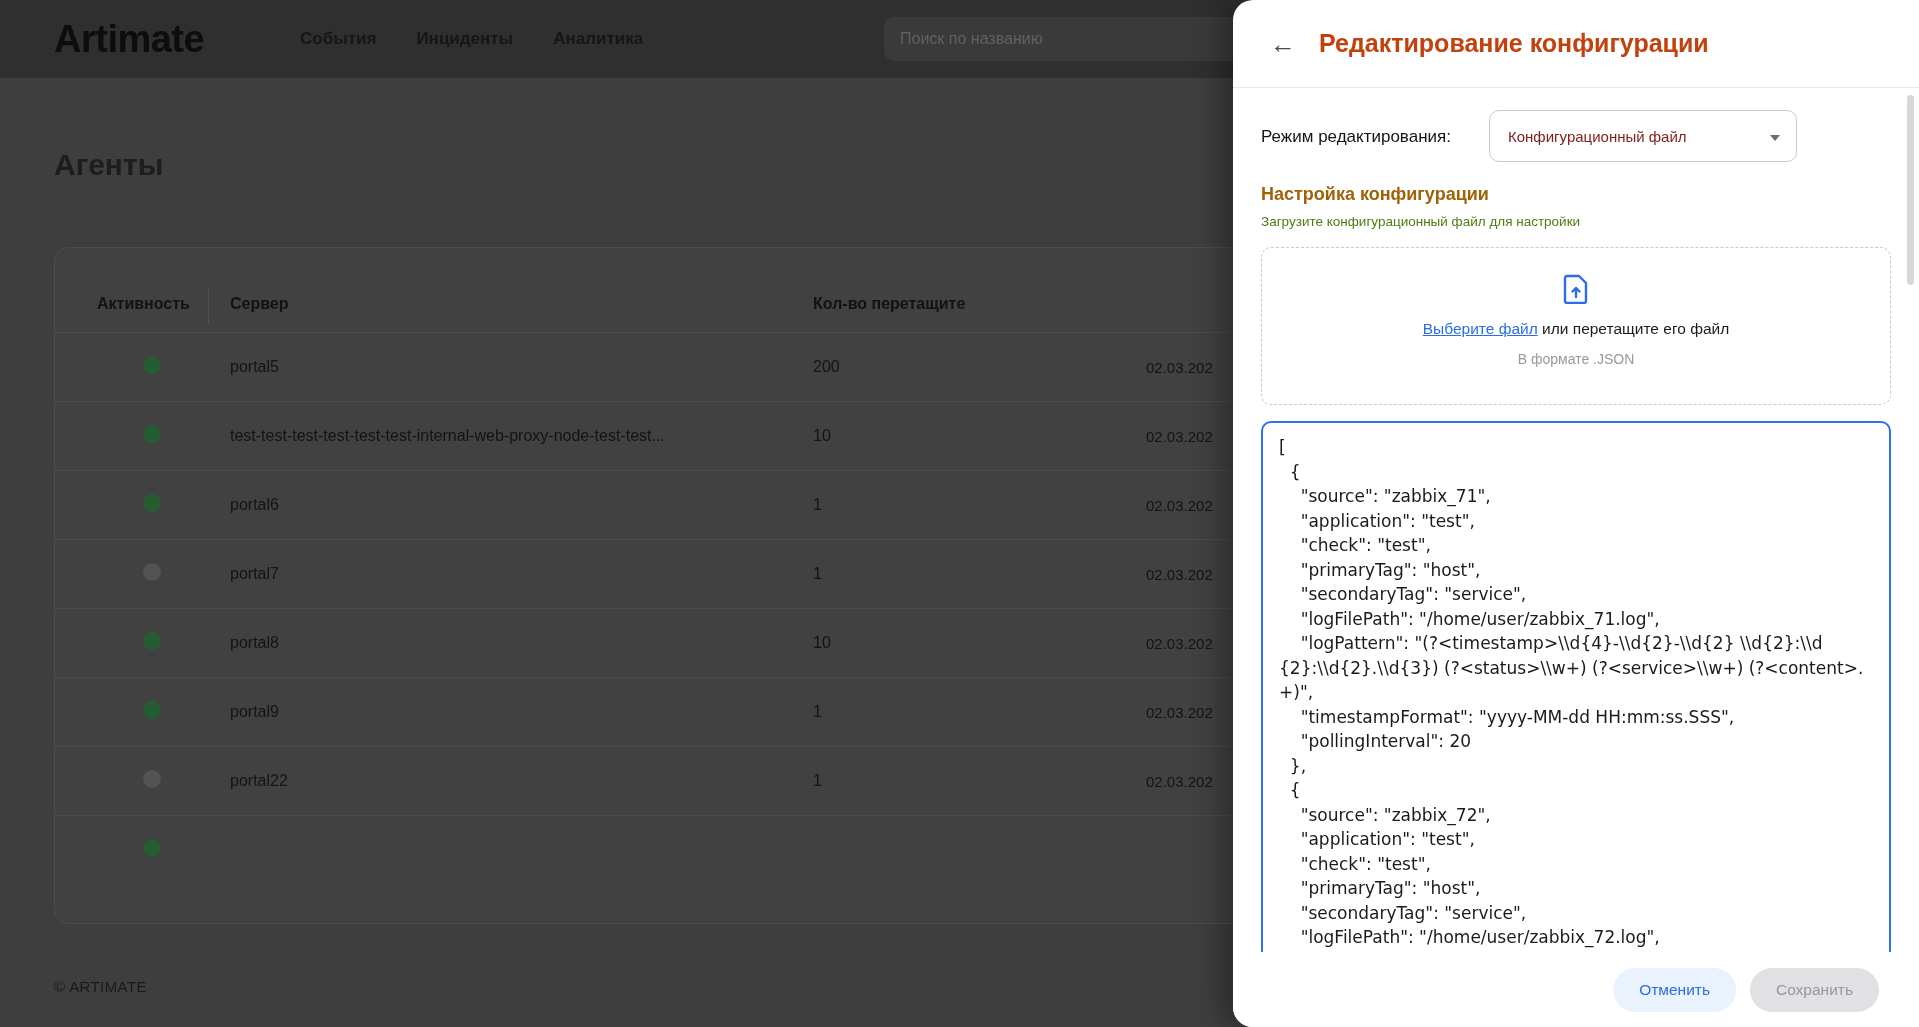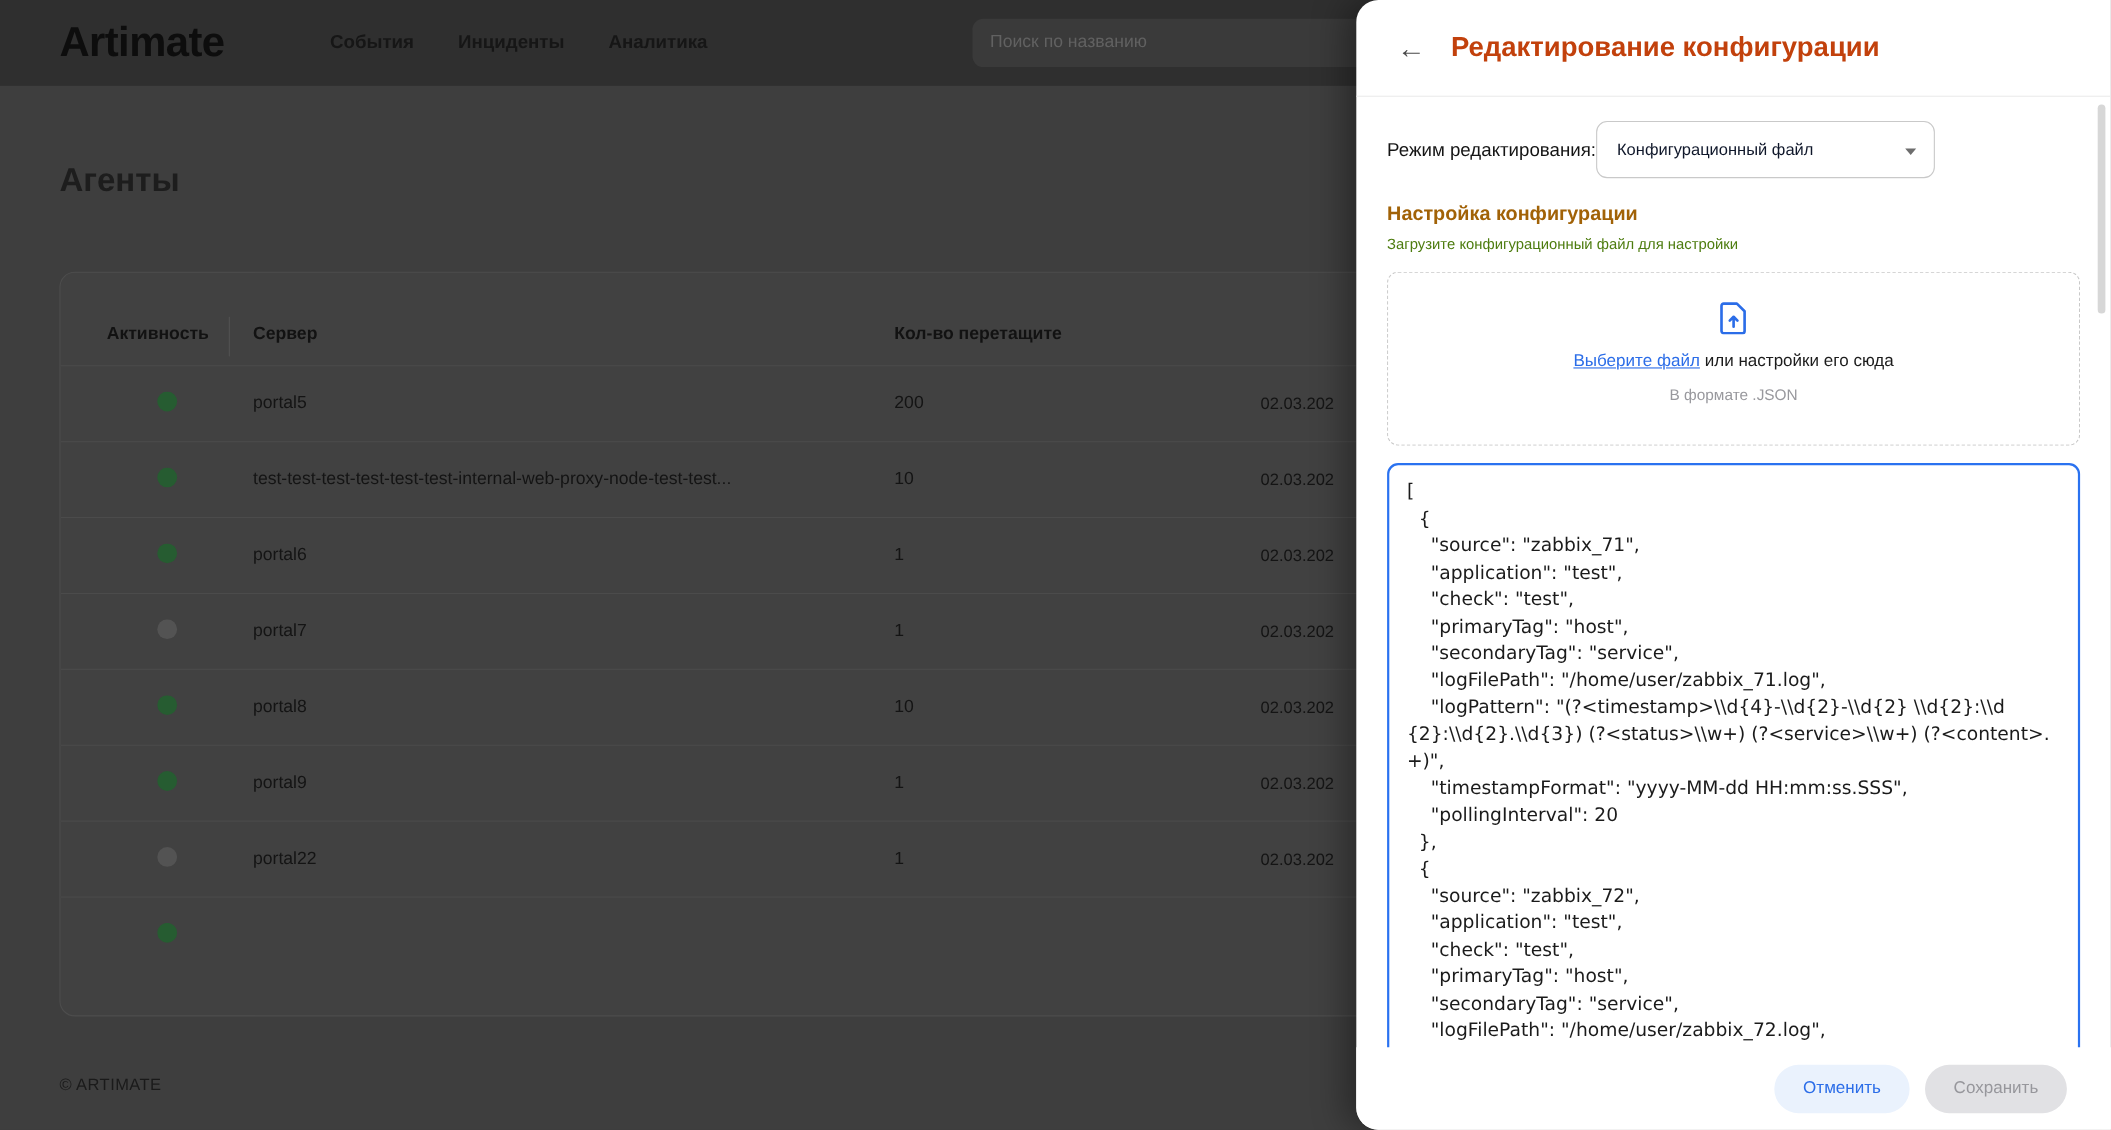--- a/index.html
+++ b/index.html
@@ -42,25 +42,25 @@
   
   .drawer { position:absolute; left:1233px; top:0; width:686px; height:1027px; background:#ffffff;
             border-radius:20px 0 0 20px; box-shadow:-10px 0 30px rgba(0,0,0,0.35); }
   .drawer-header { position:relative; height:88px; border-bottom:1px solid #ebebeb;
                    display:flex; align-items:center; }
   .back-btn { position:absolute; left:32px; top:26px; width:36px; height:36px; border:none;
               background:transparent; font-size:26px; color:#4a4a4a; cursor:pointer; line-height:36px; }
   .drawer-title { margin-left:86px; font-size:25px; font-weight:600; color:#c2410c; }
 
   .drawer-body { padding:0 28px; }
-  .mode-row { margin-top:22px; display:flex; align-items:center; }
+  .mode-row { margin-top:22px; display:flex; align-items:center;gap:38px; }
   .mode-label { width:190px; font-size:17px; font-weight:500; color:#151515; line-height:25px; }
   .mode-select { position:relative; width:308px; height:52px; border:1px solid #c9c9c9;
                  border-radius:10px; display:flex; align-items:center; padding:0 40px 0 18px;
-                 font-size:15px; color:#0f172a; cursor:pointer; background:#fff; }
+                 font-size:15px; color:#7f1d1d; cursor:pointer; background:#fff; }
   .chevron { position:absolute; right:16px; top:24px; width:0; height:0;
              border-left:5px solid transparent; border-right:5px solid transparent;
              border-top:6px solid #6d6d6d; }
 
   .section-title { margin-top:22px; font-size:18px; font-weight:600; color:#a16207; }
   .section-hint { margin-top:9px; font-size:13.5px; color:#4d7c0f; }
 
   .dropzone { margin-top:18px; height:158px; border:1px dashed #c9c9c9; border-radius:10px;
               display:flex; flex-direction:column; align-items:center; padding-top:26px; background:#fff; }
   .dz-line1 { margin-top:16px; font-size:15.5px; color:#1c1c1c; }
@@ -177,21 +177,21 @@
     </div>
 
     <h2 class="section-title">Настройка конфигурации</h2>
     <p class="section-hint">Загрузите конфигурационный файл для настройки</p>
 
     <div class="dropzone">
       <svg width="26" height="30" viewBox="0 0 26 30">
         <path d="M4 2 h12 l7 7 v18 a2 2 0 0 1 -2 2 h-17 a2 2 0 0 1 -2 -2 v-23 a2 2 0 0 1 2 -2 z" fill="none" stroke="#2b6de8" stroke-width="2.4" stroke-linejoin="round"></path>
         <path d="M13 23 v-9 M9.5 17.5 L13 14 l3.5 3.5" fill="none" stroke="#2b6de8" stroke-width="2.4" stroke-linecap="round" stroke-linejoin="round"></path>
       </svg>
-      <div class="dz-line1"><span class="dz-link">Выберите файл</span><span> или настройки его сюда</span></div>
+      <div class="dz-line1"><span class="dz-link">Выберите файл</span><span> или перетащите его файл</span></div>
       <div class="dz-format">В формате .JSON</div>
     </div>
 
     <textarea class="json-editor" spellcheck="false" style="">[
   {
     "source": "zabbix_71",
     "application": "test",
     "check": "test",
     "primaryTag": "host",
     "secondaryTag": "service",

